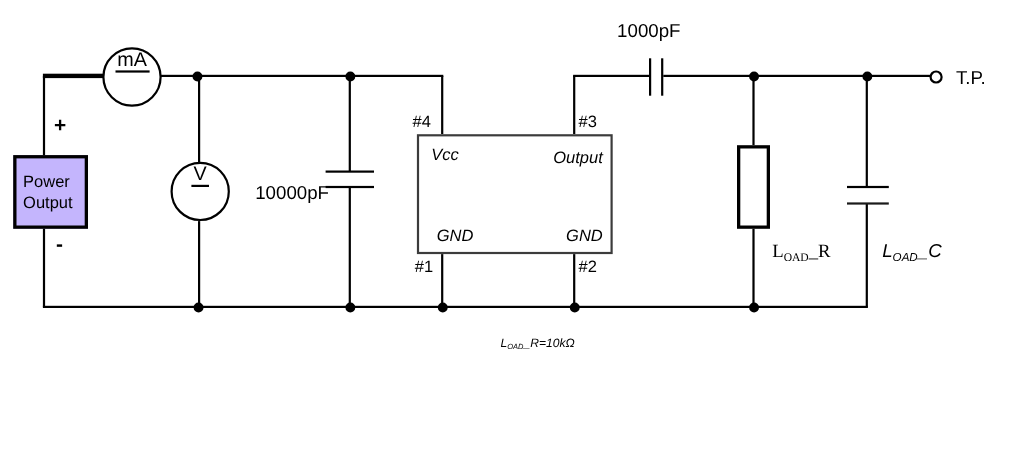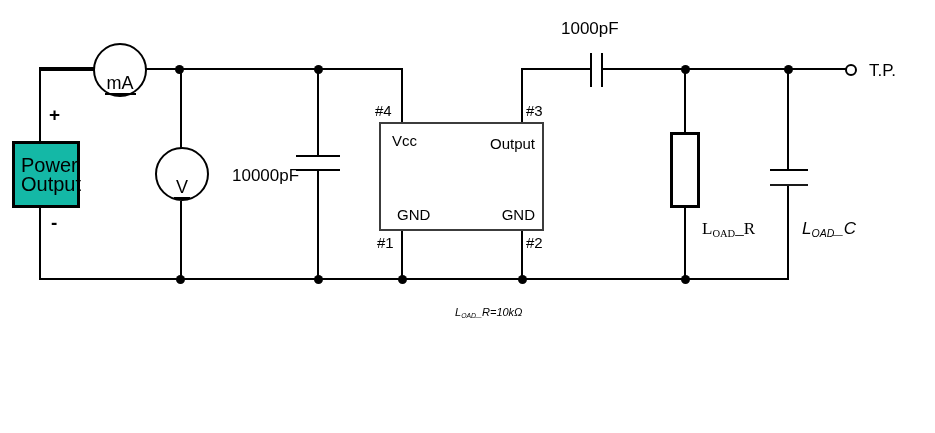--- a/index.html
+++ b/index.html
@@ -6,32 +6,32 @@
   .canvas{
     position:relative;width:935px;height:433px;background:#ffffff;
     font-family:"Liberation Sans","DejaVu Sans",sans-serif;color:#000;
     overflow:hidden;
   }
   .wire{position:absolute;background:#000;}
   .wire.gray{background:#1a1a1a;}
   .dot{position:absolute;width:9px;height:9px;border-radius:50%;background:#000;}
   .meter{
     position:absolute;width:54px;height:54px;border:2px solid #000;border-radius:50%;
-    background:#fff;display:flex;align-items:flex-end;justify-content:center;
+    background:#fff;display:flex;align-items:flex-start;justify-content:center;
     font-size:18px;box-sizing:border-box;
   }
   .meter .m-label{border-bottom:2px solid #000;padding:0 2px 1px 2px;line-height:1;}
   .ps-box{
     position:absolute;left:12px;top:141px;width:68px;height:67px;border:3px solid #000;
-    box-sizing:border-box;background:#14b8a6;display:flex;flex-direction:column;
-    justify-content:center;padding-left:6px;font-size:20px;line-height:19px;
+    box-sizing:border-box;background:#c4b5fd;display:flex;flex-direction:column;
+    justify-content:center;padding-left:6px;font-size:15px;line-height:19px;
   }
   .tcxo-box{
-    position:absolute;left:379px;top:122px;width:165px;height:109px;
-    border:2px solid #3c3c3c;box-sizing:border-box;background:#fff;font-size:15px;
+    position:absolute;left:379px;top:122px;width:178px;height:109px;
+    border:2px solid #3c3c3c;box-sizing:border-box;background:#fff;font-size:15px;font-style:italic;
   }
   .tcxo-box .in{position:absolute;line-height:1;}
   .tcxo-title{width:100%;text-align:center;top:41px;font-size:22px;letter-spacing:0.5px;}
   .pin-label{position:absolute;font-size:15px;line-height:1;}
   .res-box{
     position:absolute;left:670px;top:132px;width:30px;height:76px;
     border:3px solid #000;box-sizing:border-box;background:#fff;
   }
   .lbl{position:absolute;font-size:17px;line-height:1.2;white-space:nowrap;}
   .lbl sub{font-size:0.62em;vertical-align:-0.28em;}

